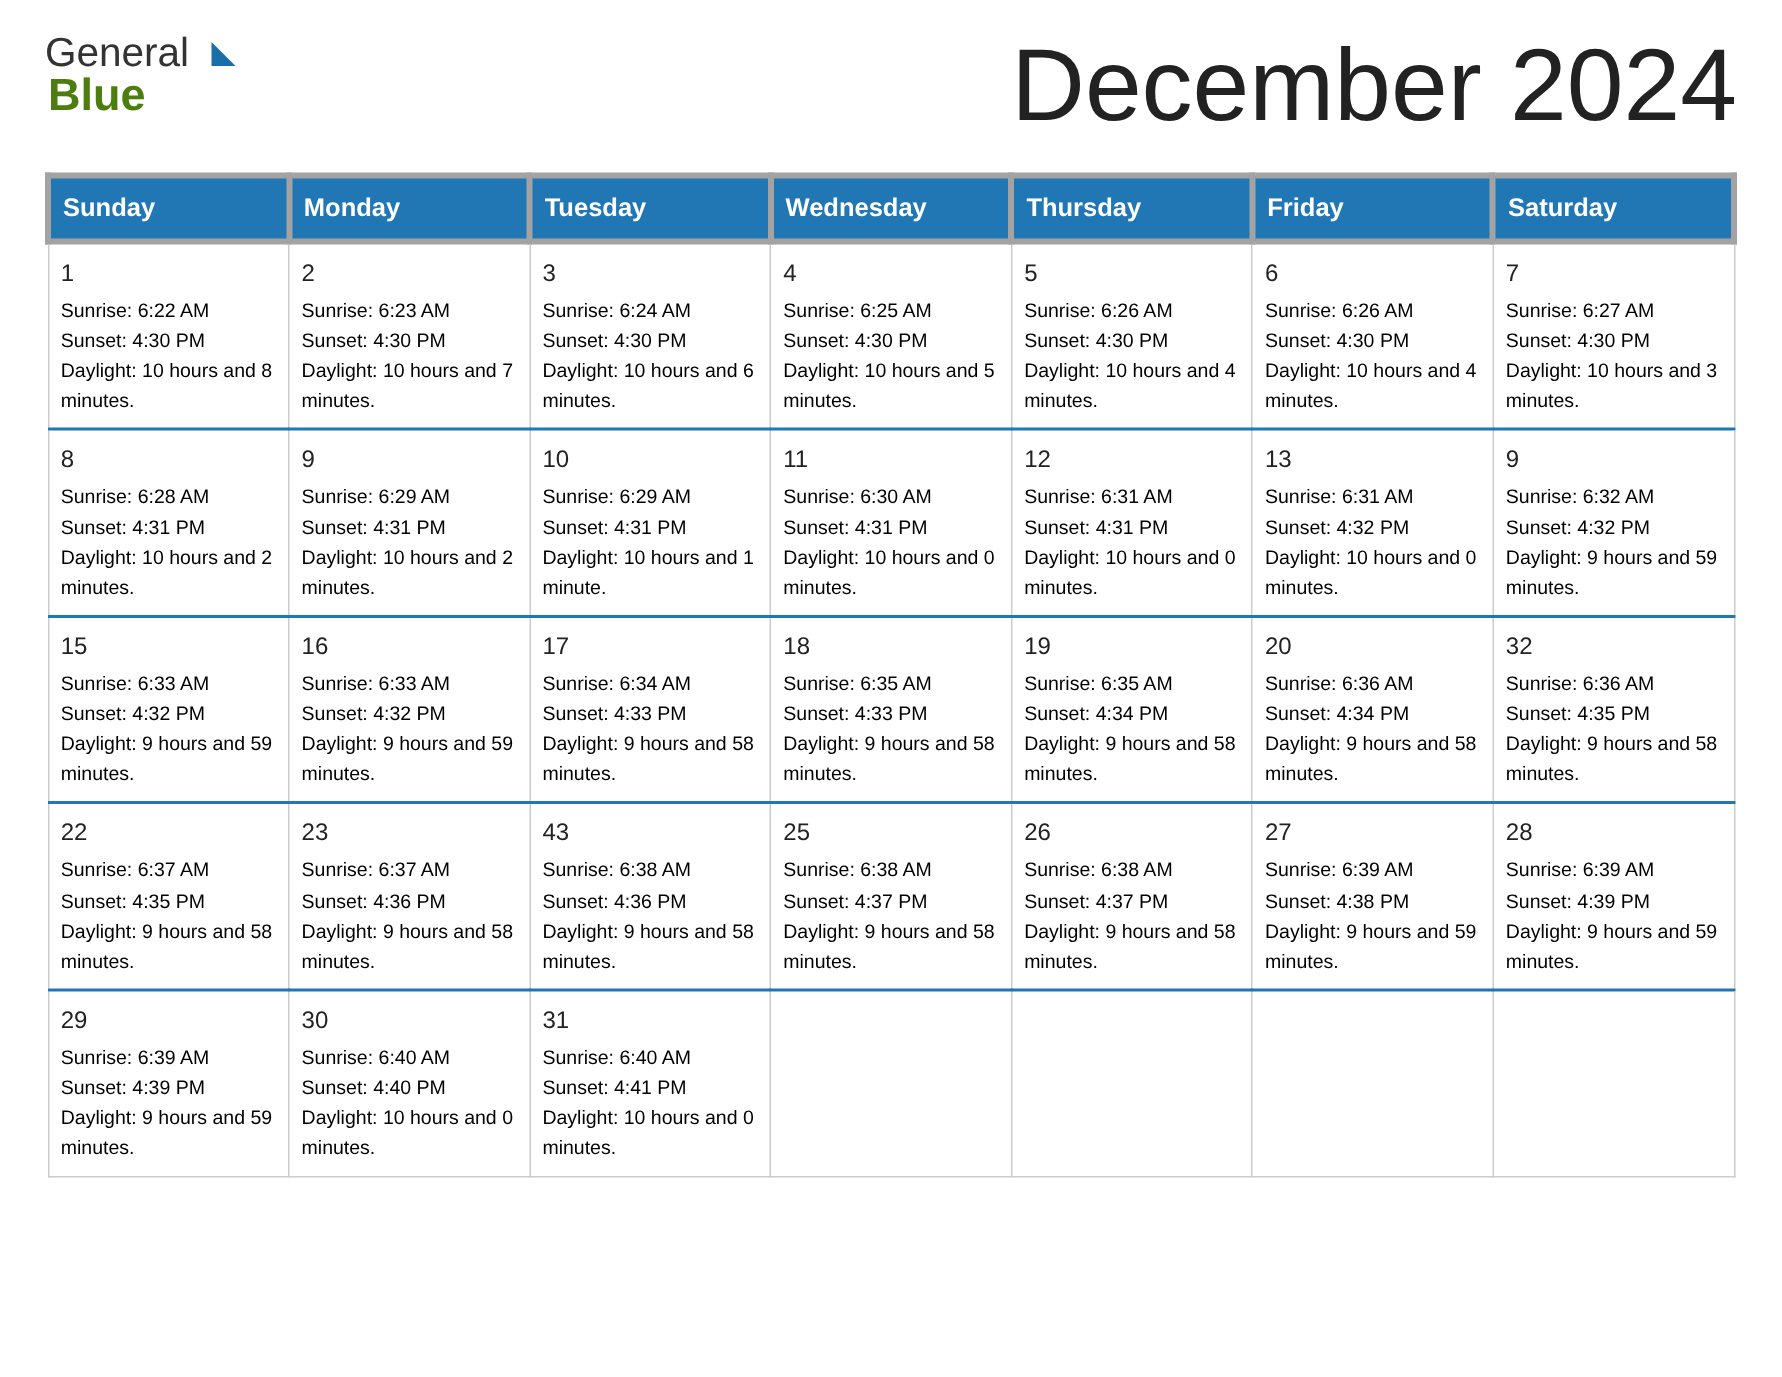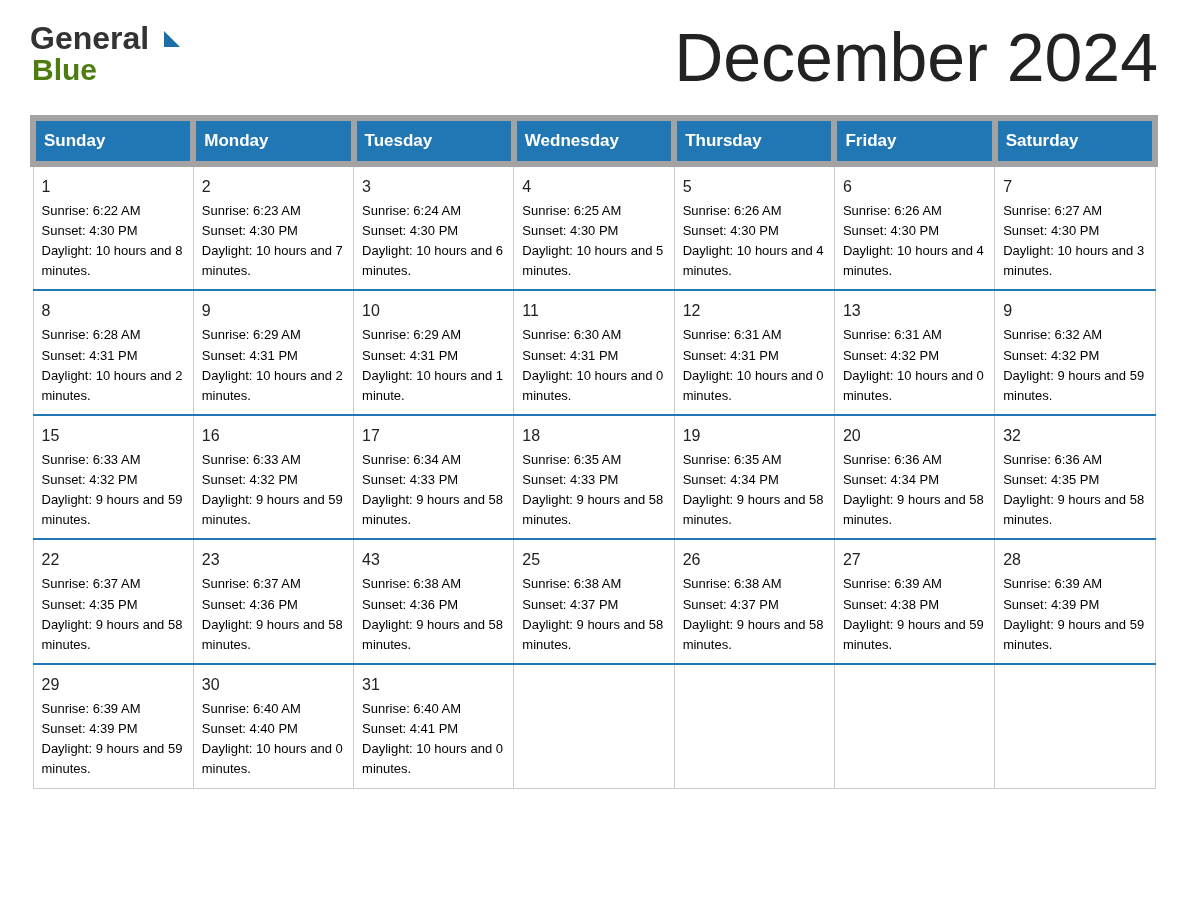--- a/index.html
+++ b/index.html
@@ -35,21 +35,21 @@
       border-collapse: collapse;
       table-layout: fixed;
     }
     thead tr th {
       background-color: #2077b4;
       color: #ffffff;
       font-size: 17px;
       font-weight: bold;
       padding: 10px 8px;
       text-align: left;
-      border: 6px solid #a3a3a3;
+      border: 4px solid #a3a3a3;
     }
     tbody tr td {
       vertical-align: top;
       padding: 8px 8px;
       border: 1px solid #ccc;
       font-size: 13px;
       color: #333;
       line-height: 1.5;
       height: 120px;
     }
@@ -68,22 +68,22 @@
     tbody tr {
       border-top: 2px solid #2077b4;
     }
     .logo-wrapper {
       display: flex;
       flex-direction: column;
     }
     .logo-line1 {
       display: flex;
       align-items: center;
-      font-size: 32px;
-      font-weight: bold;
+      font-size: 27px;
+      font-weight: normal;
       color: #333;
       gap: 12px;
     }
     .logo-line1 .triangle {
       display: inline-block;
       width: 0;
       height: 0;
       border-left: 16px solid #1a6fa8;
       border-top: 16px solid transparent;
       margin-left: 3px;

